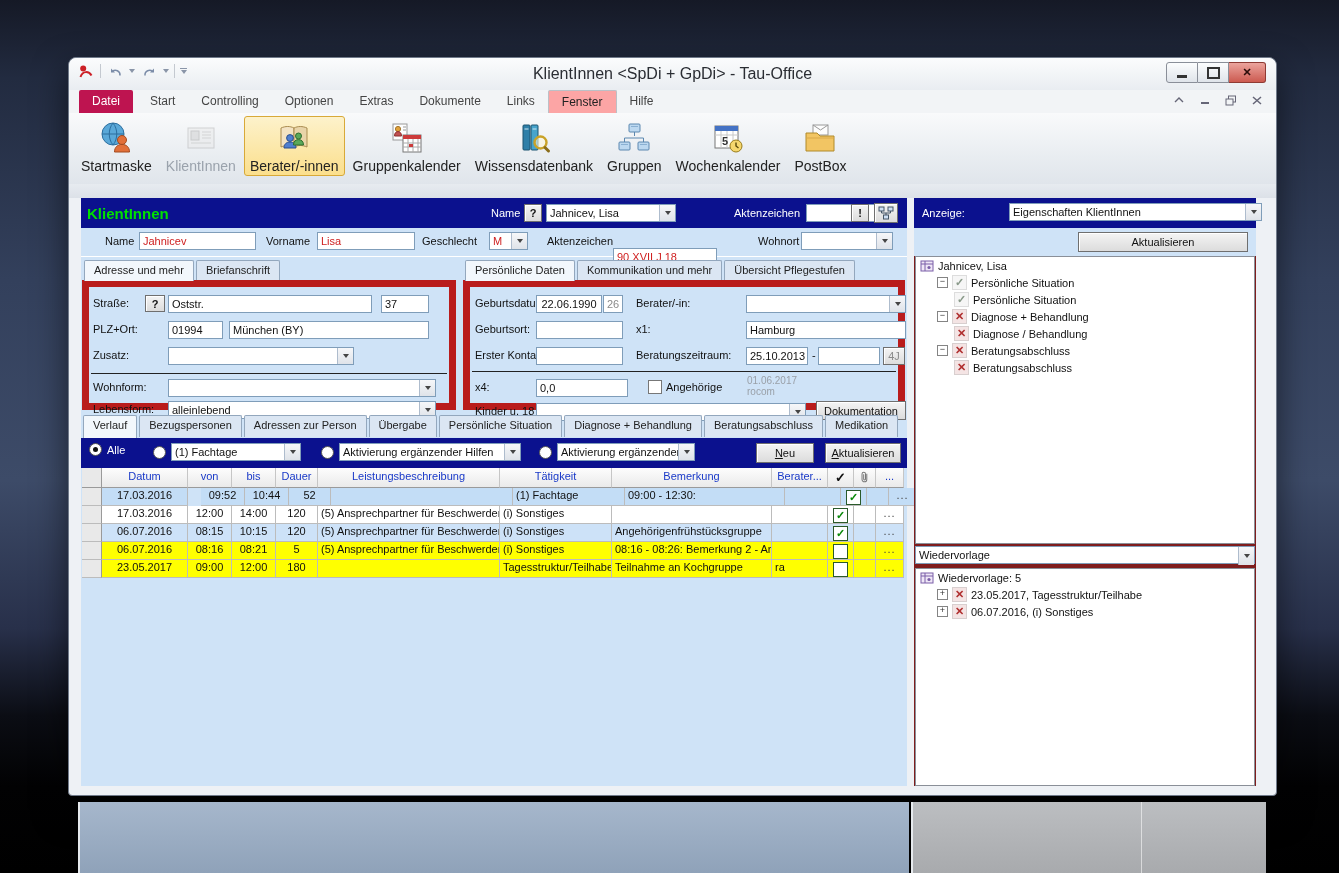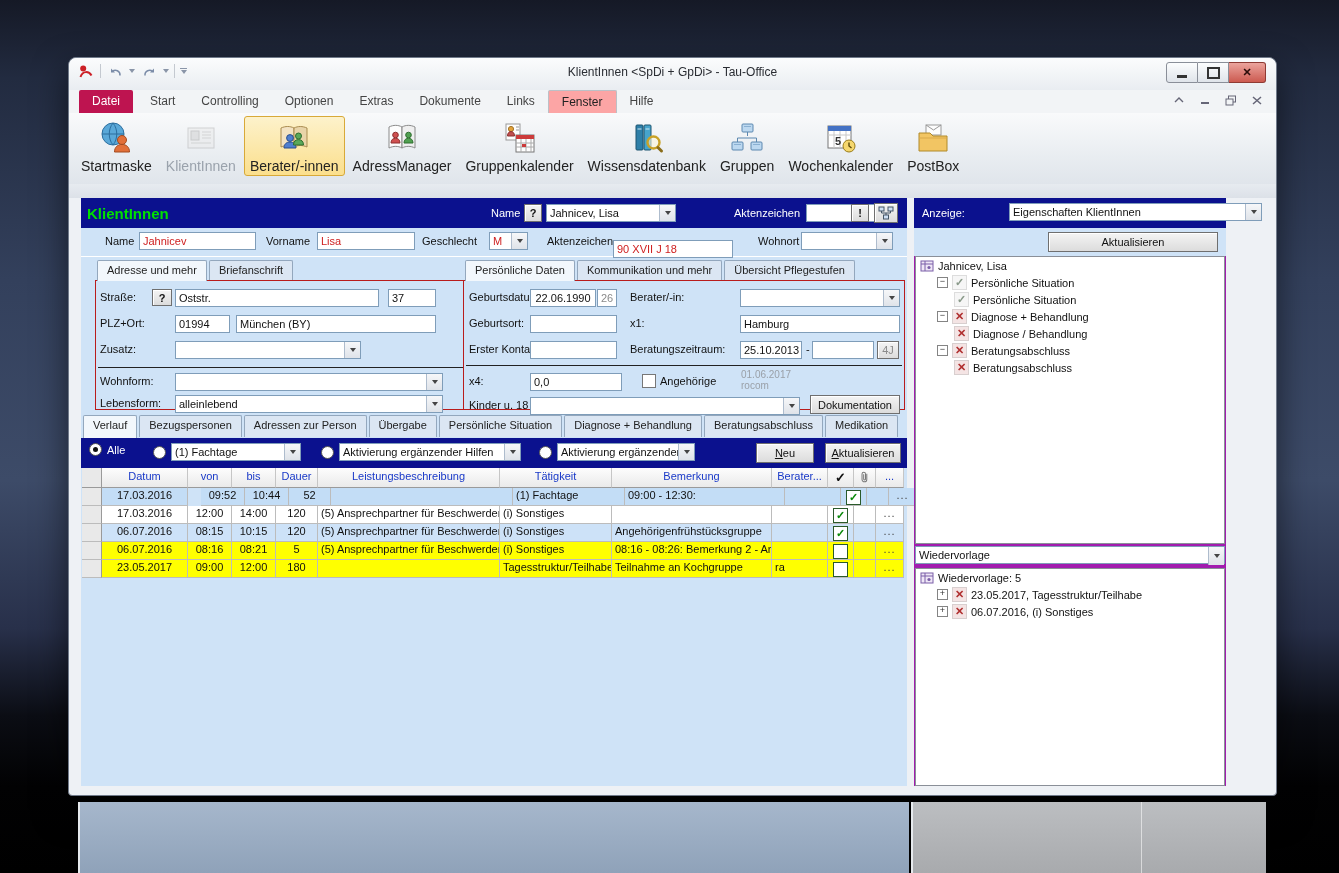--- a/index.html
+++ b/index.html
@@ -10,21 +10,21 @@
   .win{position:absolute;left:68px;top:57px;width:1207px;height:737px;background:#eef1f5;
     border:1px solid #707a8a;border-radius:8px 8px 4px 4px;box-shadow:0 14px 34px rgba(0,0,0,.55);}
   .titlebar{position:absolute;left:0;top:0;right:0;height:32px;background:linear-gradient(#fbfcfd,#e9edf1);
     border-radius:8px 8px 0 0;border-bottom:1px solid #dde2e8;}
   .qat{position:absolute;left:8px;top:5px;display:flex;align-items:center;gap:5px;}
   .qat .sep{width:1px;height:14px;background:#c4c9d0;}
   .qat .ic{width:18px;height:16px;display:flex;align-items:center;justify-content:center;}
   .caret{width:0;height:0;border-left:3px solid transparent;border-right:3px solid transparent;border-top:4px solid #8a95a8;}
   .qat-menu{display:flex;flex-direction:column;align-items:center;gap:1px;}
   .qat-menu .bar{width:7px;height:1px;background:#8a95a8;}
-  .title-text{position:absolute;left:0;right:0;top:7px;text-align:center;font-size:12px;color:#2a2d33;}
+  .title-text{position:absolute;left:0;right:0;top:7px;text-align:center;font-size:16px;color:#2a2d33;}
   .winbtns{position:absolute;right:10px;top:4px;display:flex;}
   .wbtn{width:30px;height:19px;border:1px solid #8a8f99;background:linear-gradient(#fcfdfe,#dfe4ea);
     display:flex;align-items:center;justify-content:center;font-size:11px;color:#333;}
   .wbtn.min{border-radius:3px 0 0 3px;}
   .wbtn.max{border-left:none;}
   .wbtn.close{width:36px;border-left:none;border-radius:0 3px 3px 0;border-color:#8e3a34;
     background:linear-gradient(#eba49d,#cc5a50);color:#2b0e0b;font-weight:bold;}
   .minglyph{width:10px;height:3px;background:#333;margin-top:7px;}
   .maxglyph{width:9px;height:8px;border:2px solid #333;}
   
@@ -67,21 +67,21 @@
   .cl-head{position:absolute;left:0;top:0;right:0;height:30px;display:flex;align-items:center;}
   .cl-title{color:#00e000;font-weight:bold;font-size:15px;margin-left:6px;}
   .cl-head .wlbl{color:#fff;font-size:11px;}
   .identrow{position:absolute;left:0;top:30px;right:0;height:28px;background:#cfe3f7;border-bottom:1px solid #ffffff;}
   .identrow .lbl{position:absolute;top:7px;}
   .formarea{position:absolute;left:0;top:58px;right:0;height:156px;}
   .gbox{position:absolute;top:4px;bottom:2px;}
   .gtabs{display:flex;height:20px;padding-left:2px;}
   .gtab{padding:3px 9px 0 9px;font-size:11px;color:#222;background:#dbe6f3;border:1px solid #93a7bd;border-bottom:none;margin-right:2px;border-radius:2px 2px 0 0;}
   .gtab.active{background:#f2f7fc;position:relative;z-index:2;margin-bottom:-1px;}
-  .gbody{position:absolute;left:0;right:0;top:20px;bottom:0;border:1px solid #b91c1c;background:#cfe3f7;text-decoration:underline;}
+  .gbody{position:absolute;left:0;right:0;top:20px;bottom:0;border:7px solid #b91c1c;background:#cfe3f7;text-decoration:underline;}
   .sepline{position:absolute;height:1px;background:#222;}
   .graynote{position:absolute;color:#9aa0a8;font-size:10px;line-height:11px;}
   .cbx{width:12px;height:12px;background:#fff;border:1px solid #777;position:absolute;}
   
   .dtabs{position:absolute;left:0;top:214px;right:0;height:26px;padding-top:3px;box-sizing:border-box;}
   
   .fbar{position:absolute;left:0;top:240px;right:0;height:30px;}
   .fbar .wlbl{color:#fff;}
   .fitem{position:absolute;top:5px;display:flex;align-items:center;gap:5px;}
   
@@ -96,21 +96,21 @@
   .gcell.ind{background:#e9e9e9;border-right:1px solid #9a9a9a;}
   .grow.plain .gcell:not(.ind){background:#fff;}
   .grow.stripe .gcell:not(.ind){background:#cde2f8;}
   .grow.selected .gcell:not(.ind){background:#c3ddf6;}
   .grow.yellow .gcell:not(.ind){background:#ffff00;}
   .cb{width:13px;height:13px;background:#fff;border:1px solid #2a5a2a;margin:1px auto 0 auto;
     display:flex;align-items:center;justify-content:center;font-size:11px;font-weight:bold;color:#0a8a0a;line-height:11px;}
   .hdr-check{color:#111;font-weight:bold;font-size:13px;}
   .more-cell{text-align:center;color:#444;letter-spacing:1px;}
   
-  .rpanel{position:absolute;left:845px;top:140px;width:312px;height:588px;background:#a21caf;}
+  .rpanel{position:absolute;left:845px;top:140px;width:342px;height:588px;background:#7f1d1d;}
   .rp-head{position:absolute;left:0;top:0;right:0;height:30px;display:flex;align-items:center;}
   .rp-head .wlbl{color:#fff;margin-left:8px;}
   .rp-sub{position:absolute;left:0;top:30px;right:0;height:28px;background:#cfe3f7;}
   .rp-tree1{position:absolute;left:1px;top:58px;right:1px;height:288px;background:#fff;border:1px solid #8a8f98;box-sizing:border-box;overflow:hidden;}
   .rp-combo{position:absolute;left:1px;top:348px;right:1px;height:20px;}
   .rp-tree2{position:absolute;left:1px;top:370px;right:1px;bottom:0;background:#fff;border:1px solid #8a8f98;box-sizing:border-box;overflow:hidden;}
   .treerow{display:flex;align-items:center;height:17px;white-space:nowrap;}
   .texp{width:9px;height:9px;border:1px solid #848484;background:#fff;font-size:9px;line-height:7px;text-align:center;color:#333;margin-right:4px;flex:none;}
   .tmark{width:13px;height:13px;margin-right:4px;flex:none;display:flex;align-items:center;justify-content:center;font-size:11px;font-weight:bold;border:1px solid #d8cfcf;background:#f7f2f2;}
   .tmark.check{color:#8a9a8a;background:#f6f6f6;border-color:#ddd;}
@@ -240,33 +240,20 @@
                 <path d="M7 27c0-4 2.6-6 6-6s6 2 6 6z" fill="#4f7fd0" stroke="#2c4f8e"></path>
                 <circle cx="21.5" cy="15" r="3" fill="#5aa85a" stroke="#2e6e2e"></circle>
                 <path d="M16.5 24c0-3.6 2.2-5.4 5-5.4s5 1.8 5 5.4z" fill="#5aa85a" stroke="#2e6e2e"></path>
               </svg>
             </span>
             <span class="rlabel">Berater/-innen</span>
           </div>
           <div class="rbtn">
             <span class="ric">
               <svg width="34" height="34" viewBox="0 0 34 34">
-                <path d="M4 6c4.5-2.2 9-2.2 13 0v21c-4-2.2-8.5-2.2-13 0z" fill="#fdfdfd" stroke="#8a8a8a"></path>
-                <path d="M30 6c-4.5-2.2-9-2.2-13 0v21c4-2.2 8.5-2.2 13 0z" fill="#efefef" stroke="#8a8a8a"></path>
-                <circle cx="10.5" cy="14" r="2.8" fill="#d05050" stroke="#8e2e2e"></circle>
-                <path d="M6 22c0-3.2 2-4.8 4.5-4.8S15 18.8 15 22z" fill="#d05050" stroke="#8e2e2e"></path>
-                <circle cx="23.5" cy="14" r="2.8" fill="#50a050" stroke="#2e6e2e"></circle>
-                <path d="M19 22c0-3.2 2-4.8 4.5-4.8S28 18.8 28 22z" fill="#50a050" stroke="#2e6e2e"></path>
-              </svg>
-            </span>
-            <span class="rlabel">AdressManager</span>
-          </div>
-          <div class="rbtn">
-            <span class="ric">
-              <svg width="34" height="34" viewBox="0 0 34 34">
                 <rect x="3" y="3" width="14" height="16" fill="#fdfdfd" stroke="#999"></rect>
                 <circle cx="8" cy="8" r="2.6" fill="#e2a23a" stroke="#a3752a"></circle>
                 <path d="M4.5 15c0-3 1.6-4.4 3.5-4.4s3.5 1.4 3.5 4.4z" fill="#c05050" stroke="#8e2e2e"></path>
                 <path d="M13 6h3M13 9h3" stroke="#999"></path>
                 <rect x="13" y="14" width="18" height="17" fill="#fff" stroke="#777"></rect>
                 <rect x="13" y="14" width="18" height="4" fill="#cc3b3b"></rect>
                 <path d="M13 22h18M13 26h18M18 18v13M23 18v13M28 18v13" stroke="#aaa"></path>
                 <rect x="19" y="23" width="4" height="3" fill="#cc3b3b"></rect>
               </svg>
             </span>
@@ -355,33 +342,33 @@
         <span class="lbl" style="left:185px;">Vorname</span>
         <div class="field red" style="position:absolute;left:236px;top:4px;width:98px;">Lisa</div>
         <span class="lbl" style="left:341px;">Geschlecht</span>
         <div class="combo" style="position:absolute;left:408px;top:4px;width:39px;">
           <div class="field red">M</div>
           <span class="arr">
               <i></i>
             </span>
         </div>
         <span class="lbl" style="left:466px;">Aktenzeichen</span>
-        <div class="field red" style="position:absolute;left:532px;top:12px;width:120px;">90 XVII J 18</div>
+        <div class="field red" style="position:absolute;left:532px;top:20px;width:104px;">90 XVII J 18</div>
         <span class="lbl" style="left:677px;">Wohnort</span>
         <div class="combo" style="position:absolute;left:720px;top:4px;width:92px;">
           <div class="field"></div>
           <span class="arr">
               <i></i>
             </span>
         </div>
       </div>
 
       <div class="formarea">
 
-        <div class="gbox" style="left:14px;width:374px;">
+        <div class="gbox" style="left:1px;width:374px;">
           <div class="gtabs" id="address-tabs">
               <div class="gtab active">Adresse und mehr</div>
               <div class="gtab">Briefanschrift</div>
             </div>
           <div class="gbody">
             <span class="lbl" style="position:absolute;left:4px;top:10px;">Straße:</span>
             <div class="btn3d" style="position:absolute;left:56px;top:8px;width:20px;height:17px;font-weight:bold;">?</div>
             <div class="field" style="position:absolute;left:79px;top:8px;width:204px;">Oststr.</div>
             <div class="field" style="position:absolute;left:292px;top:8px;width:48px;">37</div>
             <span class="lbl" style="position:absolute;left:4px;top:36px;">PLZ+Ort:</span>

